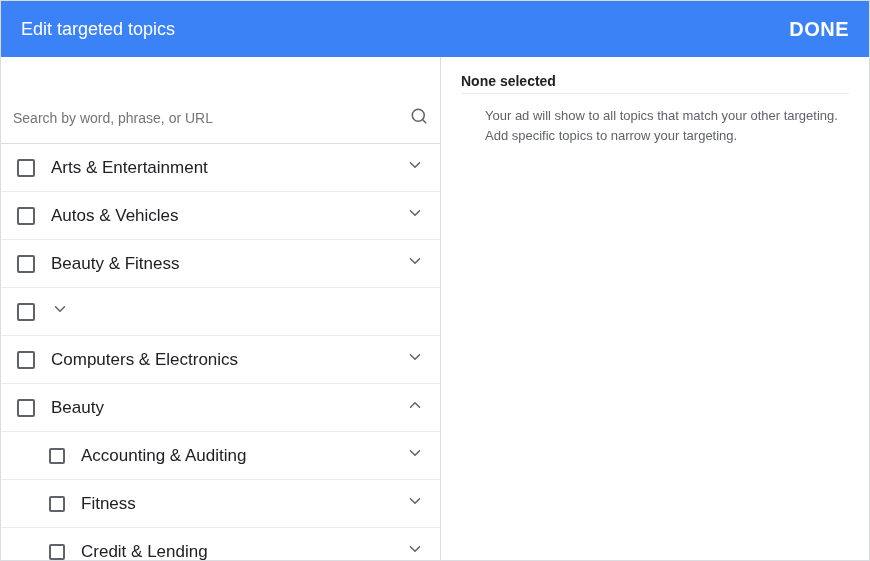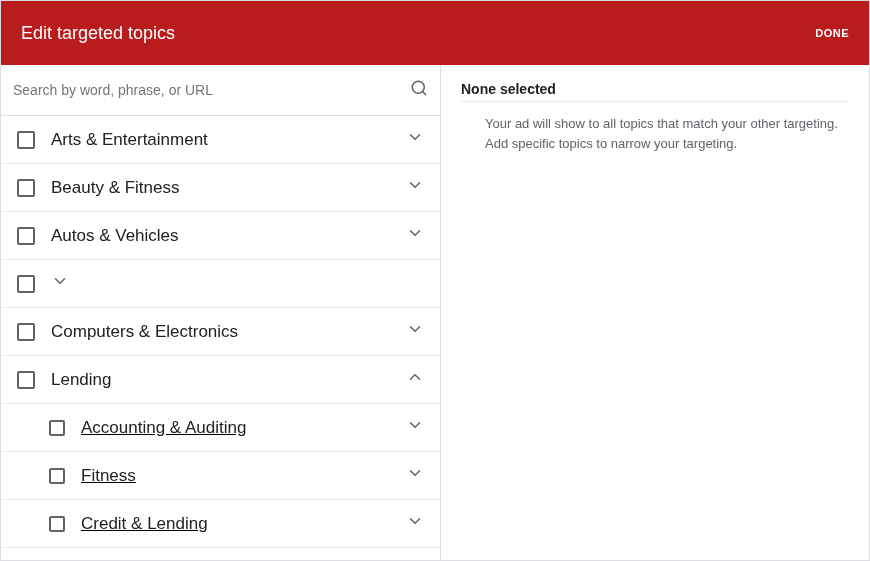--- a/index.html
+++ b/index.html
@@ -22,40 +22,40 @@
       height: 561px;
       background: #fff;
       border: 1px solid #dadce0;
       box-shadow: 0 2px 10px rgba(0,0,0,0.2);
       display: flex;
       flex-direction: column;
       overflow: hidden;
     }
 
     .modal-header {
-      background: #b91c1c;
+      background: #3b82f6;
       padding: 0 20px;
-      height: 64px;
+      height: 56px;
       display: flex;
       align-items: center;
       justify-content: space-between;
       flex-shrink: 0;
     }
 
     .modal-title {
       color: #fff;
       font-size: 18px;
       font-weight: 500;
     }
 
     .done-button {
       color: #fff;
       background: none;
       border: none;
-      font-size: 11px;
+      font-size: 20px;
       font-weight: 700;
       cursor: pointer;
       letter-spacing: 0.5px;
     }
 
     .modal-body {
       display: flex;
       flex: 1;
       overflow: hidden;
     }
@@ -67,20 +67,21 @@
       flex-direction: column;
       overflow: hidden;
     }
 
     .search-bar {
       padding: 14px 12px;
       border-bottom: 1px solid #dadce0;
       display: flex;
       align-items: center;
       gap: 8px;
+      margin-top: 36px;
     }
 
     .search-input {
       flex: 1;
       border: none;
       outline: none;
       font-size: 14px;
       color: #5f6368;
     }
 
@@ -98,21 +99,20 @@
       display: flex;
       align-items: center;
       padding: 0 16px;
       height: 48px;
       border-bottom: 1px solid #e8eaed;
       cursor: pointer;
     }
 
     .topic-item.sub-item {
       padding-left: 48px;
-      text-decoration: underline;
     }
 
     .checkbox {
       width: 18px;
       height: 18px;
       border: 2px solid #5f6368;
       border-radius: 2px;
       margin-right: 16px;
       flex-shrink: 0;
       display: flex;
@@ -198,61 +198,61 @@
           <span class="topic-label">Arts &amp; Entertainment</span>
           <span class="chevron">
             <svg xmlns="http://www.w3.org/2000/svg" width="18" height="18" viewBox="0 0 24 24" fill="none" stroke="#5f6368" stroke-width="2" stroke-linecap="round" stroke-linejoin="round">
                 <polyline points="6 9 12 15 18 9"></polyline>
               </svg>
           </span>
         </div>
 
         <div class="topic-item">
           <div class="checkbox"></div>
+          <span class="topic-label">Autos &amp; Vehicles</span>
+          <span class="chevron">
+            <svg xmlns="http://www.w3.org/2000/svg" width="18" height="18" viewBox="0 0 24 24" fill="none" stroke="#5f6368" stroke-width="2" stroke-linecap="round" stroke-linejoin="round">
+                <polyline points="6 9 12 15 18 9"></polyline>
+              </svg>
+          </span>
+        </div>
+
+        <div class="topic-item">
+          <div class="checkbox"></div>
           <span class="topic-label">Beauty &amp; Fitness</span>
           <span class="chevron">
             <svg xmlns="http://www.w3.org/2000/svg" width="18" height="18" viewBox="0 0 24 24" fill="none" stroke="#5f6368" stroke-width="2" stroke-linecap="round" stroke-linejoin="round">
                 <polyline points="6 9 12 15 18 9"></polyline>
               </svg>
           </span>
         </div>
 
         <div class="topic-item">
           <div class="checkbox"></div>
-          <span class="topic-label">Autos &amp; Vehicles</span>
-          <span class="chevron">
-            <svg xmlns="http://www.w3.org/2000/svg" width="18" height="18" viewBox="0 0 24 24" fill="none" stroke="#5f6368" stroke-width="2" stroke-linecap="round" stroke-linejoin="round">
-                <polyline points="6 9 12 15 18 9"></polyline>
-              </svg>
-          </span>
-        </div>
-
-        <div class="topic-item">
-          <div class="checkbox"></div>
           <span class="chevron">
             <svg xmlns="http://www.w3.org/2000/svg" width="18" height="18" viewBox="0 0 24 24" fill="none" stroke="#5f6368" stroke-width="2" stroke-linecap="round" stroke-linejoin="round">
                 <polyline points="6 9 12 15 18 9"></polyline>
               </svg>
           </span>
         </div>
 
 
         <div class="topic-item">
           <div class="checkbox"></div>
           <span class="topic-label">Computers &amp; Electronics</span>
           <span class="chevron">
             <svg xmlns="http://www.w3.org/2000/svg" width="18" height="18" viewBox="0 0 24 24" fill="none" stroke="#5f6368" stroke-width="2" stroke-linecap="round" stroke-linejoin="round">
                 <polyline points="6 9 12 15 18 9"></polyline>
               </svg>
           </span>
         </div>
 
         <div class="topic-item">
           <div class="checkbox"></div>
-          <span class="topic-label">Lending</span>
+          <span class="topic-label">Beauty</span>
           <span class="chevron">
             <svg xmlns="http://www.w3.org/2000/svg" width="18" height="18" viewBox="0 0 24 24" fill="none" stroke="#5f6368" stroke-width="2" stroke-linecap="round" stroke-linejoin="round">
                 <polyline points="18 15 12 9 6 15"></polyline>
               </svg>
           </span>
         </div>
 
         <div class="topic-item sub-item">
           <div class="checkbox" style="width:16px;height:16px;border-width:2px;"></div>
           <span class="topic-label">Accounting &amp; Auditing</span>

